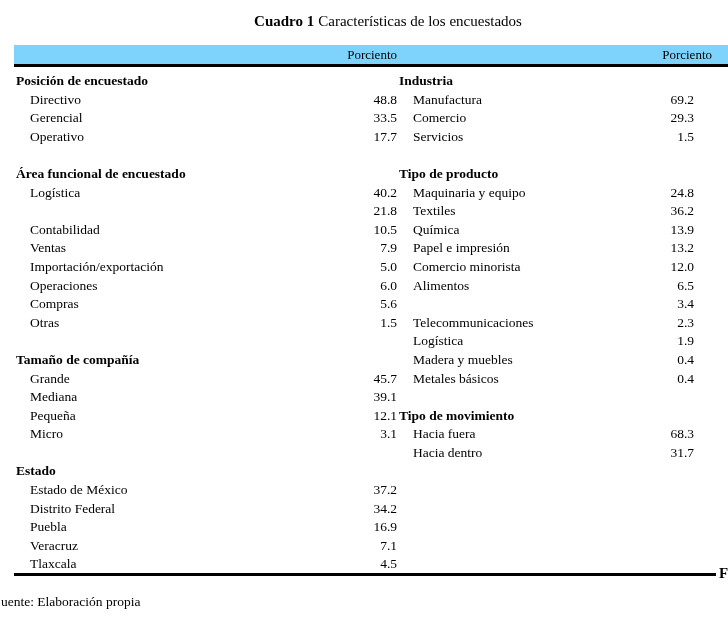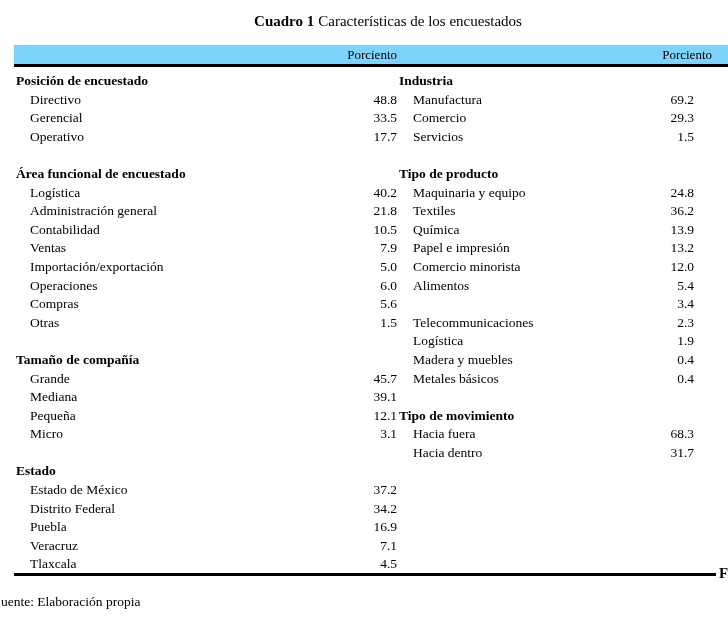--- a/index.html
+++ b/index.html
@@ -48,21 +48,21 @@
 
 <div class="cols">
   <div class="col l">
       <div class="row section-header"><span class="label">Posición de encuestado</span></div>
       <div class="row item"><span class="label">Directivo</span><span class="value">48.8</span></div>
       <div class="row item"><span class="label">Gerencial</span><span class="value">33.5</span></div>
       <div class="row item"><span class="label">Operativo</span><span class="value">17.7</span></div>
       <div class="row blank"></div>
       <div class="row section-header"><span class="label">Área funcional de encuestado</span></div>
       <div class="row item"><span class="label">Logística</span><span class="value">40.2</span></div>
-      <div class="row item"><span class="label">Administración general</span><span class="value">21.8</span></div>
+      <div class="row item"><span class="value">21.8</span></div>
       <div class="row item"><span class="label">Contabilidad</span><span class="value">10.5</span></div>
       <div class="row item"><span class="label">Ventas</span><span class="value">7.9</span></div>
       <div class="row item"><span class="label">Importación/exportación</span><span class="value">5.0</span></div>
       <div class="row item"><span class="label">Operaciones</span><span class="value">6.0</span></div>
       <div class="row item"><span class="label">Compras</span><span class="value">5.6</span></div>
       <div class="row item"><span class="label">Otras</span><span class="value">1.5</span></div>
       <div class="row blank"></div>
       <div class="row section-header"><span class="label">Tamaño de compañía</span></div>
       <div class="row item"><span class="label">Grande</span><span class="value">45.7</span></div>
       <div class="row item"><span class="label">Mediana</span><span class="value">39.1</span></div>
@@ -81,21 +81,21 @@
       <div class="row item"><span class="label">Manufactura</span><span class="value">69.2</span></div>
       <div class="row item"><span class="label">Comercio</span><span class="value">29.3</span></div>
       <div class="row item"><span class="label">Servicios</span><span class="value">1.5</span></div>
       <div class="row blank"></div>
       <div class="row section-header"><span class="label">Tipo de producto</span></div>
       <div class="row item"><span class="label">Maquinaria y equipo</span><span class="value">24.8</span></div>
       <div class="row item"><span class="label">Textiles</span><span class="value">36.2</span></div>
       <div class="row item"><span class="label">Química</span><span class="value">13.9</span></div>
       <div class="row item"><span class="label">Papel e impresión</span><span class="value">13.2</span></div>
       <div class="row item"><span class="label">Comercio minorista</span><span class="value">12.0</span></div>
-      <div class="row item"><span class="label">Alimentos</span><span class="value">5.4</span></div>
+      <div class="row item"><span class="label">Alimentos</span><span class="value">6.5</span></div>
       <div class="row item"><span class="value">3.4</span></div>
       <div class="row item"><span class="label">Telecommunicaciones</span><span class="value">2.3</span></div>
       <div class="row item"><span class="label">Logística</span><span class="value">1.9</span></div>
       <div class="row item"><span class="label">Madera y muebles</span><span class="value">0.4</span></div>
       <div class="row item"><span class="label">Metales básicos</span><span class="value">0.4</span></div>
       <div class="row blank"></div>
       <div class="row section-header"><span class="label">Tipo de movimiento</span></div>
       <div class="row item"><span class="label">Hacia fuera</span><span class="value">68.3</span></div>
       <div class="row item"><span class="label">Hacia dentro</span><span class="value">31.7</span></div>
     </div>

